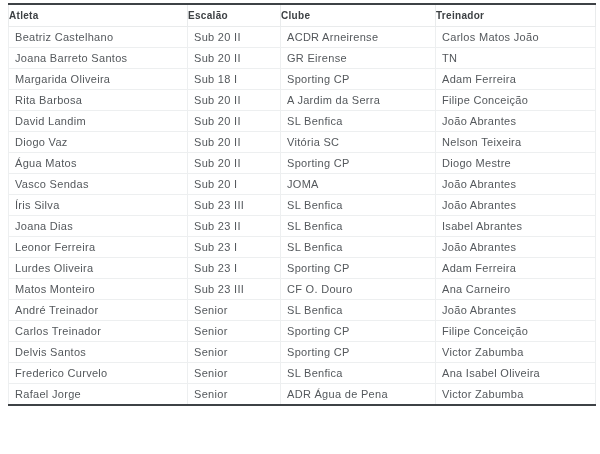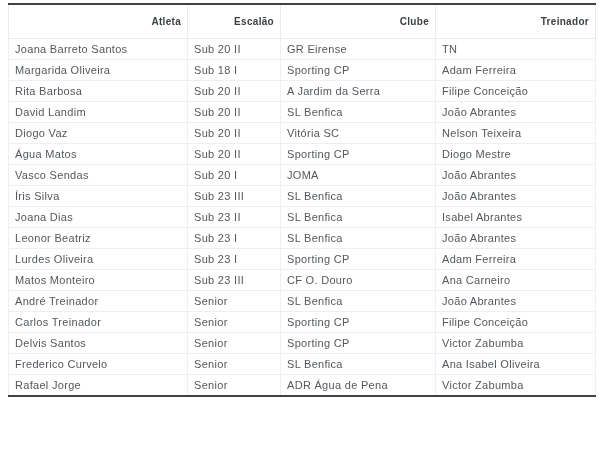--- a/index.html
+++ b/index.html
@@ -29,25 +29,25 @@
   }
   col.c-atleta    { width: 179px; }
   col.c-escalao   { width: 93px;  }
   col.c-clube     { width: 155px; }
   col.c-treinador { width: 160px; }
   th {
     height: 21px;
     font-size: 10px;
     font-weight: bold;
     color: #3d4144;
-    text-align: right;
+    text-align: left;
     vertical-align: middle;
     border: 1px solid #e9ebec;
     letter-spacing: 0.3px;
-    padding: 6px;
+    padding: 0;
   }
   td {
     height: 20px;
     font-size: 11px;
     font-weight: normal;
     color: #54585c;
     text-align: left;
     vertical-align: middle;
     padding: 0 4px 0 6px;
     border: 1px solid #edeff0;
@@ -69,20 +69,26 @@
     </colgroup>
     <thead>
       <tr>
         <th>Atleta</th>
         <th>Escalão</th>
         <th>Clube</th>
         <th>Treinador</th>
       </tr>
     </thead>
     <tbody>
+        <tr>
+          <td>Beatriz Castelhano</td>
+          <td>Sub 20 II</td>
+          <td>ACDR Arneirense</td>
+          <td>Carlos Matos João</td>
+        </tr>
         <tr>
           <td>Joana Barreto Santos</td>
           <td>Sub 20 II</td>
           <td>GR Eirense</td>
           <td>TN</td>
         </tr>
         <tr>
           <td>Margarida Oliveira</td>
           <td>Sub 18 I</td>
           <td>Sporting CP</td>
@@ -124,21 +130,21 @@
           <td>SL Benfica</td>
           <td>João Abrantes</td>
         </tr>
         <tr>
           <td>Joana Dias</td>
           <td>Sub 23 II</td>
           <td>SL Benfica</td>
           <td>Isabel Abrantes</td>
         </tr>
         <tr>
-          <td>Leonor Beatriz</td>
+          <td>Leonor Ferreira</td>
           <td>Sub 23 I</td>
           <td>SL Benfica</td>
           <td>João Abrantes</td>
         </tr>
         <tr>
           <td>Lurdes Oliveira</td>
           <td>Sub 23 I</td>
           <td>Sporting CP</td>
           <td>Adam Ferreira</td>
         </tr>

